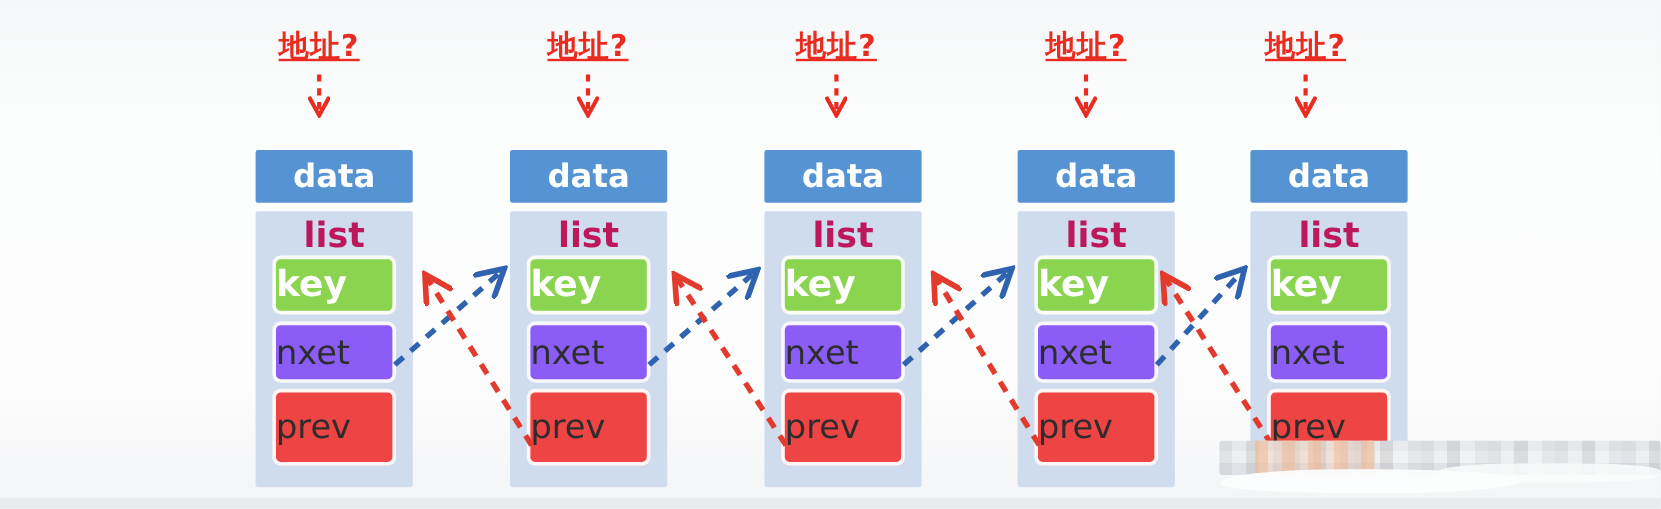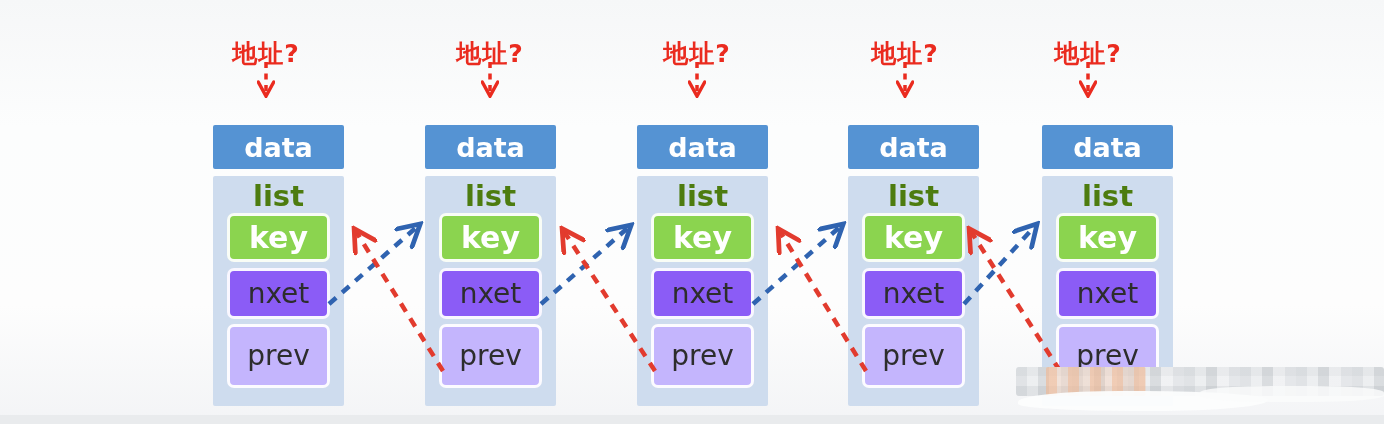--- a/index.html
+++ b/index.html
@@ -12,25 +12,26 @@
     width:1384px;height:424px;
     overflow:hidden;
     background:linear-gradient(180deg,#f6f7f8 0%,#fcfdfd 30%,#fdfdfd 72%,#f3f4f6 100%);
   }
   .bottom-strip{
     position:absolute;left:0;right:0;bottom:0;height:9px;
     background:#e9ebed;
   }
   
   .addr{
-    position:absolute;top:37px;width:130px;
+    position:absolute;top:22px;width:130px;
     text-align:center;
     font-size:25px;font-weight:bold;
     color:#ea2b1f;
     letter-spacing:1px;
+    text-decoration:underline;
   }
   
   .node{position:absolute;top:125px;width:131px;}
   .data-header{
     height:44px;
     background:#5593d3;
     border-radius:2px;
     display:flex;align-items:center;justify-content:center;
   }
   .data-header span{
@@ -41,32 +42,32 @@
     height:230px;
     background:#cedcee;
     border-radius:2px;
     box-sizing:border-box;
     padding:3px 14px 18px;
     display:flex;flex-direction:column;
   }
   .list-title{
     height:35px;
     display:flex;align-items:center;justify-content:center;
-    font-size:29px;font-weight:bold;color:#4d7c0f;
+    font-size:29px;font-weight:bold;color:#be185d;
   }
   .cell{
     box-sizing:border-box;
     border:3px solid rgba(255,255,255,0.95);
     border-radius:7px;
-    display:flex;align-items:center;justify-content:center;
+    display:flex;align-items:center;justify-content:flex-start;
   }
   .cell.key{height:53px;margin-bottom:6px;background:#8bd44f;}
   .cell.key span{color:#ffffff;font-size:30px;font-weight:bold;}
   .cell.next{height:55px;margin-bottom:5px;background:#8b5cf6;}
-  .cell.prev{height:70px;background:#c4b5fd;}
+  .cell.prev{height:70px;background:#ef4444;}
   .cell.next span,.cell.prev span{color:#2d2d2d;font-size:28px;}
   
   .arrow-layer{position:absolute;left:0;top:0;z-index:5;pointer-events:none;}
   
   .mosaic{
     position:absolute;left:1016px;top:367px;width:368px;height:29px;z-index:9;
     background-image:
       repeating-linear-gradient(0deg, rgba(120,128,136,0.10) 0 10px, rgba(255,255,255,0.05) 10px 20px, rgba(150,156,162,0.08) 20px 29px),
       repeating-linear-gradient(90deg, #dfe2e5 0 11px, #eceef0 11px 22px, #d8dbde 22px 33px, #f0f1f3 33px 45px, #e4e6e9 45px 56px);
     border-radius:3px;

